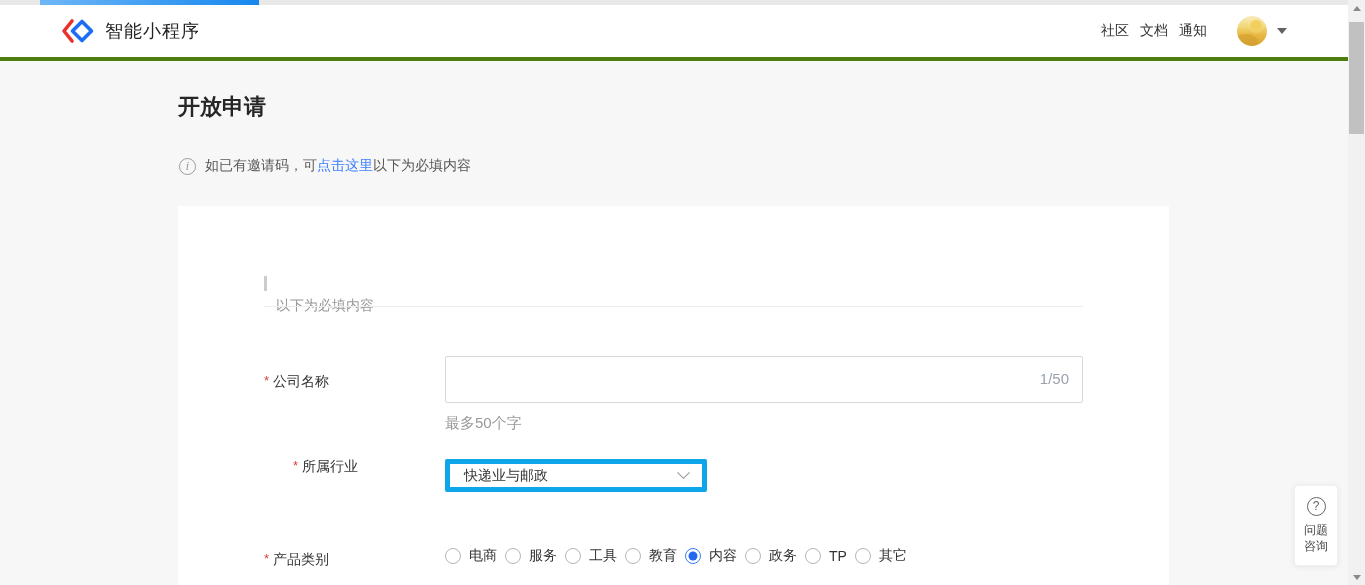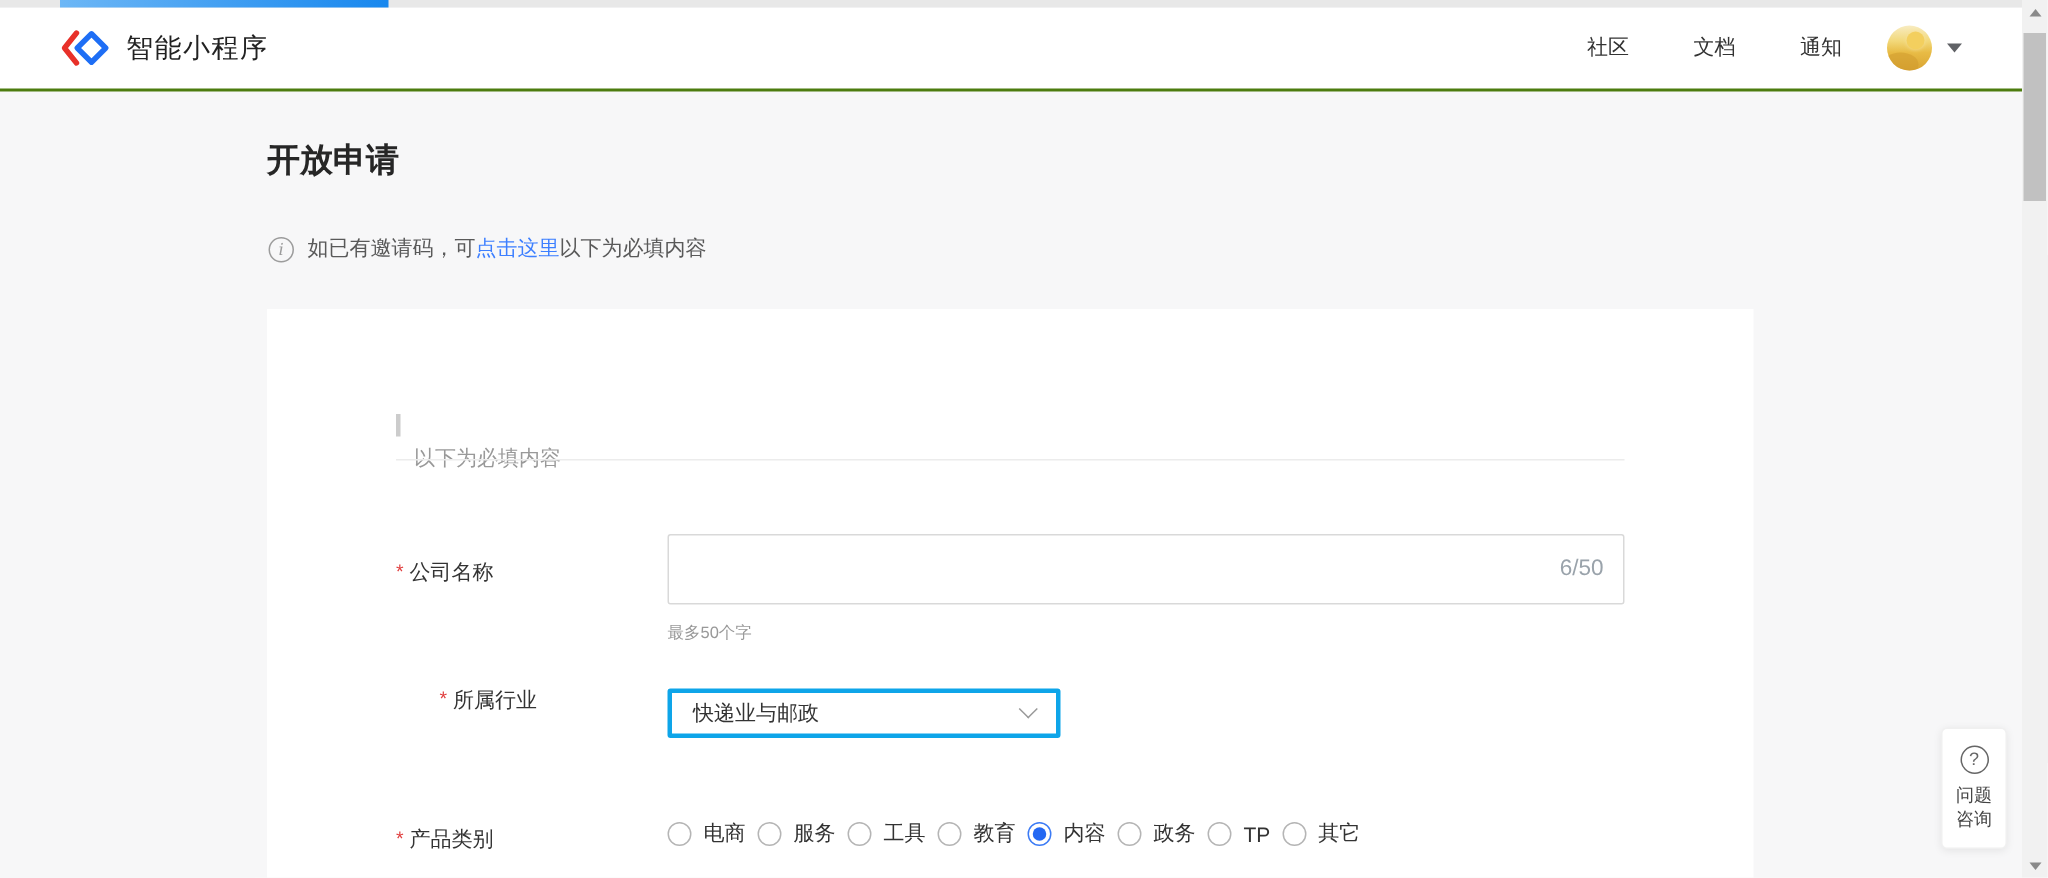--- a/index.html
+++ b/index.html
@@ -6,25 +6,25 @@
   html,body { width:1365px; height:585px; overflow:hidden;
     font-family:"Liberation Sans","DejaVu Sans",sans-serif; background:#f7f7f8; }
 
   
   .loading-track { position:absolute; top:0; left:0; width:1348px; height:5px; background:#e8e8e8; z-index:30; }
   .loading-bar { position:absolute; top:0; left:40px; width:219px; height:5px;
     background:linear-gradient(90deg,#6db7f6,#1787ee); }
 
   
   .header { position:absolute; top:5px; left:0; width:1348px; height:56px; background:#fff;
-    border-bottom:2px solid #4d7c0f; display:flex; align-items:center; padding:0 40px; z-index:20; }
+    border-bottom:4px solid #4d7c0f; display:flex; align-items:center; padding:0 61px; z-index:20; }
   .logo { display:flex; align-items:center; gap:10px; }
   .logo-text { font-size:18px; color:#222; letter-spacing:1px; }
   .header-spacer { flex:1; }
-  .nav-item { font-size:14px; color:#333; margin-left:43px; cursor:pointer; }
+  .nav-item { font-size:14px; color:#333; margin-left:11px; cursor:pointer; }
   .avatar { width:30px; height:30px; border-radius:50%; margin-left:30px; position:relative; overflow:hidden;
     background:linear-gradient(180deg,#f8ecc2 0%,#f2d879 35%,#e8bb45 60%,#d9a432 100%); }
   .avatar::before { content:""; position:absolute; top:4px; left:13px; width:12px; height:12px;
     border-radius:50%; background:#f3cf5e; box-shadow:0 0 3px #f6e19a; }
   .avatar::after { content:""; position:absolute; bottom:-4px; left:-3px; width:24px; height:16px;
     border-radius:50%; background:#cf9b2e; opacity:.55; }
   .caret-down { width:0; height:0; border-left:5px solid transparent; border-right:5px solid transparent;
     border-top:6px solid #606266; margin-left:10px; cursor:pointer; }
 
   
@@ -43,24 +43,24 @@
   .divider { position:absolute; left:86px; top:100px; width:819px; height:1px; background:#ececec; }
 
   .field-label { position:absolute; left:86px; font-size:14px; color:#333; }
   .req { color:#e03e3e; margin-right:4px; font-size:13px; vertical-align:1px; }
 
   .company-label { top:167px; }
   .company-input-wrap { position:absolute; left:267px; top:150px; width:638px; height:47px; }
   .company-input { width:100%; height:100%; border:1px solid #d9d9d9; border-radius:2px; padding:0 58px 0 14px;
     font-size:14px; color:#333; outline:none; background:#fff; }
   .char-counter { position:absolute; right:14px; top:14px; font-size:15px; color:#9aa3ab; pointer-events:none; }
-  .field-hint { position:absolute; left:267px; top:208px; font-size:11px; color:#999; }
+  .field-hint { position:absolute; left:267px; top:208px; font-size:15px; color:#999; }
 
   .industry-label { top:252px;margin-left:29px; }
-  .select-box { position:absolute; top:253px; width:262px; height:33px; border:3px solid #0ea5e9; border-radius:2px;
+  .select-box { position:absolute; top:253px; width:262px; height:33px; border:5px solid #0ea5e9; border-radius:2px;
     background:#fff; display:flex; align-items:center; padding:0 14px; font-size:14px; color:#333; cursor:pointer; }
   .select-primary { left:267px; }
   .select-secondary { left:567px; }
   .select-value { flex:1; }
   .chevron-down { width:9px; height:9px; border-right:1.5px solid #999; border-bottom:1.5px solid #999;
     transform:rotate(45deg) translate(-2px,-2px); flex:none; }
 
   .category-label { top:345px; }
   .radio-group { position:absolute; left:267px; top:341px; display:flex; align-items:center; gap:8px; }
   .radio-item { display:flex; align-items:center; gap:8px; cursor:pointer; }
@@ -123,21 +123,21 @@
   <div class="card">
     <div class="section-bar"></div>
     <div class="section-title">以下为必填内容</div>
     <div class="divider"></div>
 
     <div class="field-label company-label">
       <span class="req">*</span><span>公司名称</span>
     </div>
     <div class="company-input-wrap">
       <input class="company-input" type="text" value="" style="">
-      <span class="char-counter">6/50</span>
+      <span class="char-counter">1/50</span>
     </div>
     <div class="field-hint">最多50个字</div>
 
     <div class="field-label industry-label">
       <span class="req">*</span><span>所属行业</span>
     </div>
     <div class="select-box select-primary">
       <span class="select-value">快递业与邮政</span>
       <span class="chevron-down"></span>
     </div>

